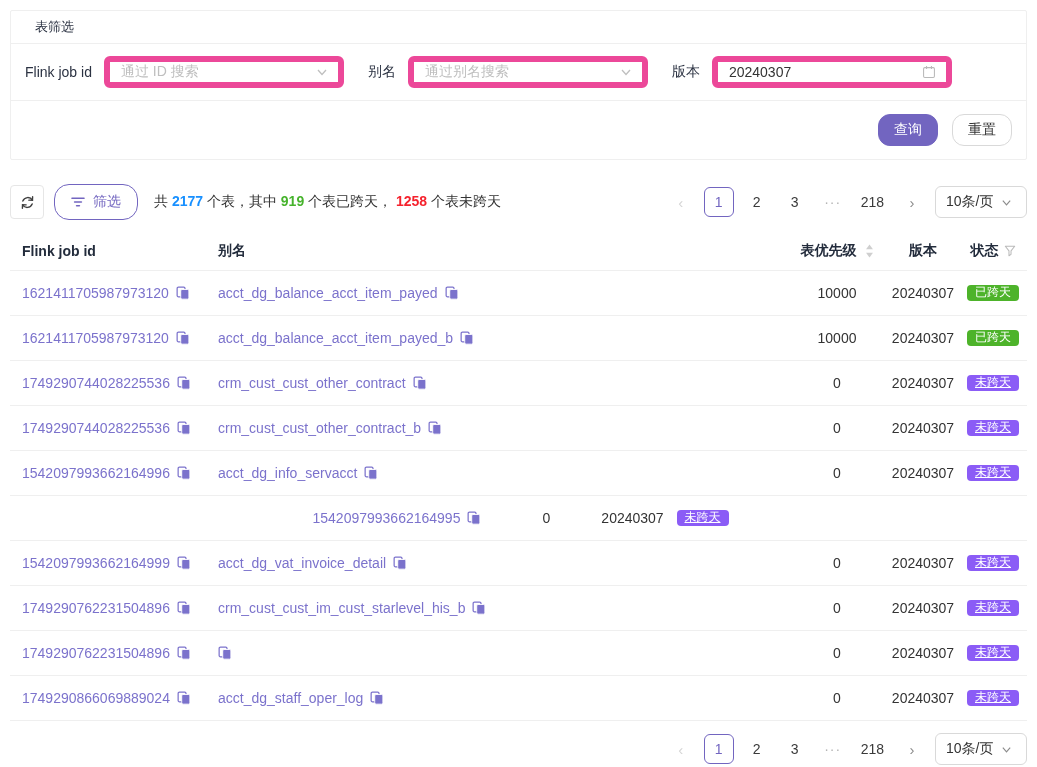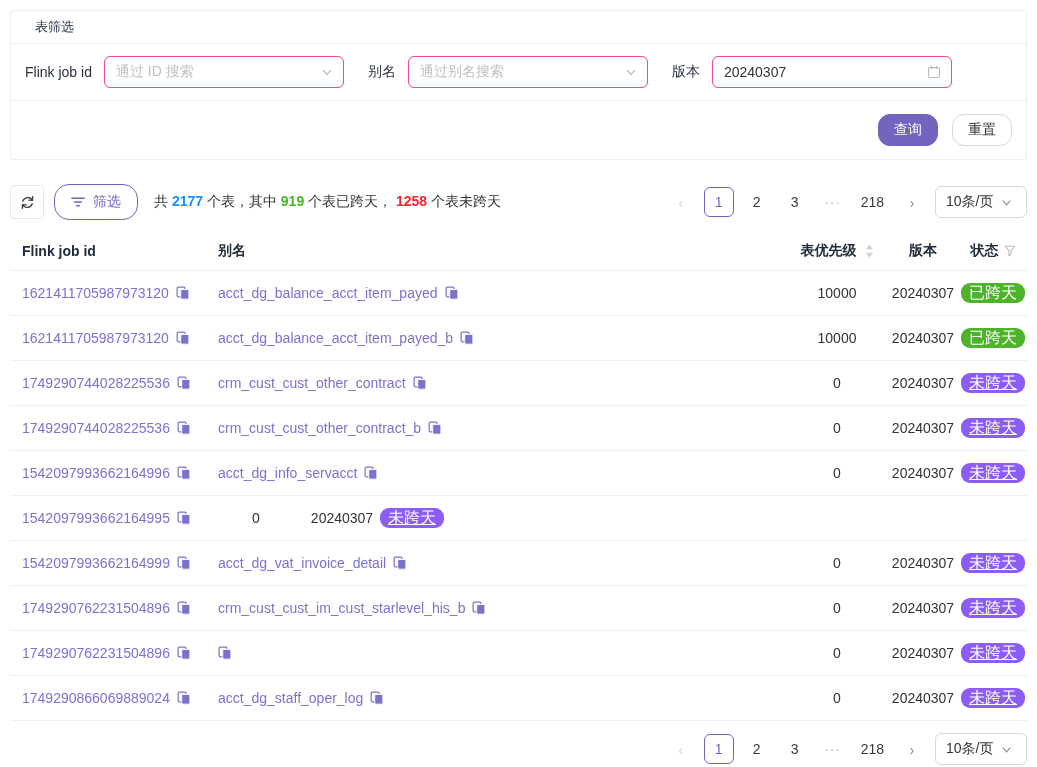--- a/index.html
+++ b/index.html
@@ -11,21 +11,21 @@
   
   .filter-card { border:1px solid #efefef; border-radius:2px; background:#fff; }
   .filter-card-head { height:33px; line-height:32px; padding:0 24px;
     font-size:13px; color:#2b3242; border-bottom:1px solid #efefef; }
   .filter-body { display:flex; align-items:center; padding:12px 14px;
     border-bottom:1px solid #efefef; }
   .field { display:flex; align-items:center; }
   .field + .field { margin-left:24px; }
   .field-label { color:#2b3242; margin-right:12px; white-space:nowrap; }
   .control { position:relative; display:flex; align-items:center; width:240px; height:32px;
-    border:1px solid #ec4899; border-radius:6px; background:#fff; padding:0 30px 0 11px; cursor:pointer; }
+    border:6px solid #ec4899; border-radius:6px; background:#fff; padding:0 30px 0 11px; cursor:pointer; }
   .control .placeholder { color:#bfbfbf; white-space:nowrap; overflow:hidden; }
   .control .value { color:#333; }
   .control .suffix-icon { position:absolute; right:10px; top:50%; transform:translateY(-50%);
     display:flex; align-items:center; }
   .filter-footer { display:flex; justify-content:flex-end; align-items:center;
     padding:13px 14px; gap:14px; }
   .btn { height:32px; border-radius:12px; border:1px solid #d9d9d9; background:#fff;
     font-size:14px; padding:0 15px; cursor:pointer; color:#333;
     font-family:inherit; display:inline-flex; align-items:center; }
   .btn-primary { background:#7265c0; border-color:#7265c0; color:#fff; }
@@ -55,29 +55,29 @@
   .pg-ellipsis { color:#b4b4b4; letter-spacing:1px; cursor:default; }
   .page-size { margin-left:8px; height:32px; min-width:92px; border:1px solid #d9d9d9;
     border-radius:6px; display:inline-flex; align-items:center; gap:8px;
     padding:0 10px; cursor:pointer; background:#fff; }
   .page-size span { white-space:nowrap; }
 
   
   .table { margin-top:12px; }
   .trow { display:flex; align-items:center; border-bottom:1px solid #efefef; }
   .thead-row { height:39px; font-weight:600; color:#232c3c; border-bottom:1px solid #efefef; }
-  .tbody-row { height:45px; }
+  .tbody-row { height:45px;justify-content:center; }
   .col-jobid  { width:196px; padding-left:12px; display:flex; align-items:center; gap:7px; }
   .col-alias  { flex:1; padding-left:12px; display:flex; align-items:center; gap:7px; }
   .col-priority { width:100px; display:flex; align-items:center; justify-content:center; gap:4px; text-align:center; }
   .col-version  { width:72px; text-align:center; }
   .col-status   { width:68px; display:flex; align-items:center; justify-content:center; gap:5px; }
   .cell-link { color:#7b72cc; cursor:pointer; text-decoration:none; white-space:nowrap; }
   .copy-icon { color:#7b72cc; cursor:pointer; display:inline-flex; }
-  .badge { display:inline-block; padding:0 8px; border-radius:9px; font-size:16px;
+  .badge { display:inline-block; padding:0 8px; border-radius:4px; font-size:12px;
     color:#fff; line-height:1.3; white-space:nowrap; }
   .badge.success { background:#4db32a; }
   .badge.danger  { background:#8b5cf6;text-decoration:underline; }
   .sorter { display:inline-flex; flex-direction:column; gap:2px; margin-left:4px; cursor:pointer; }
   .muted-icon { color:#b9b9b9; display:inline-flex; }
   .bottom-bar { display:flex; justify-content:flex-end; align-items:center; padding:12px 0 0 0; }
 </style>
 </head>
 <body>
 

